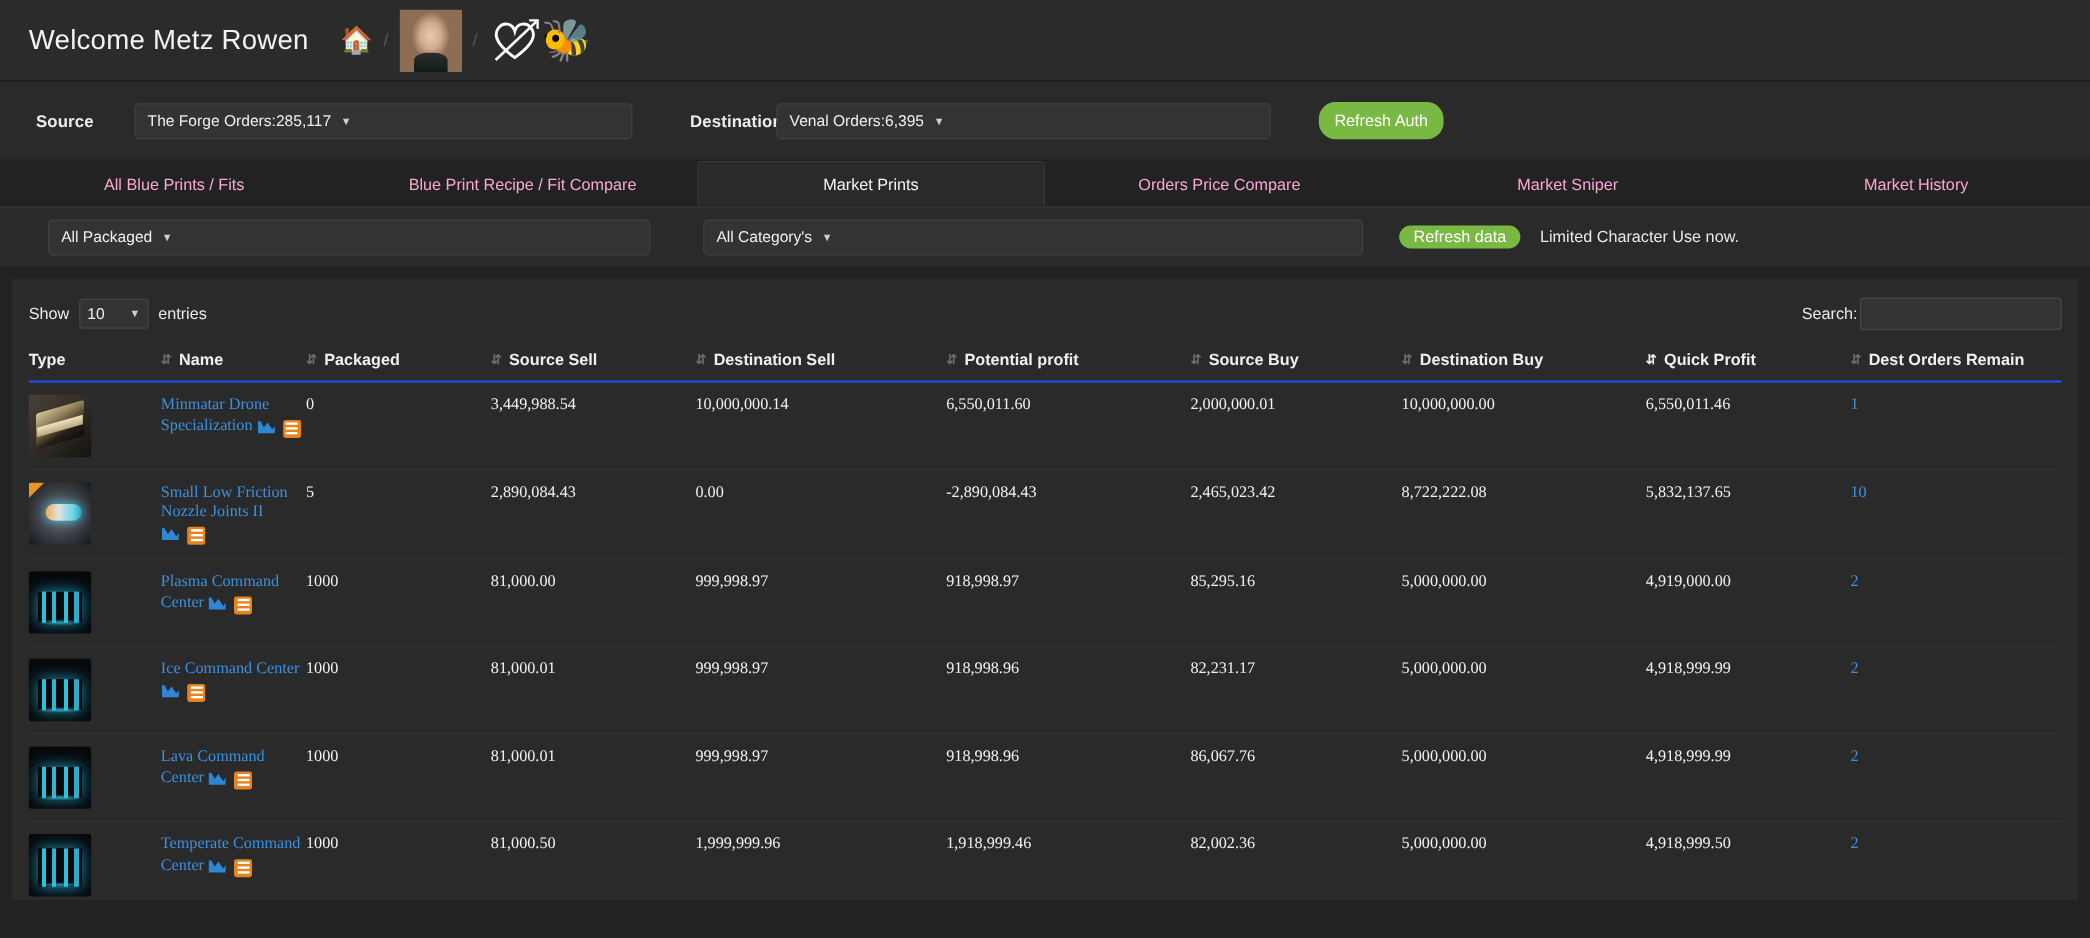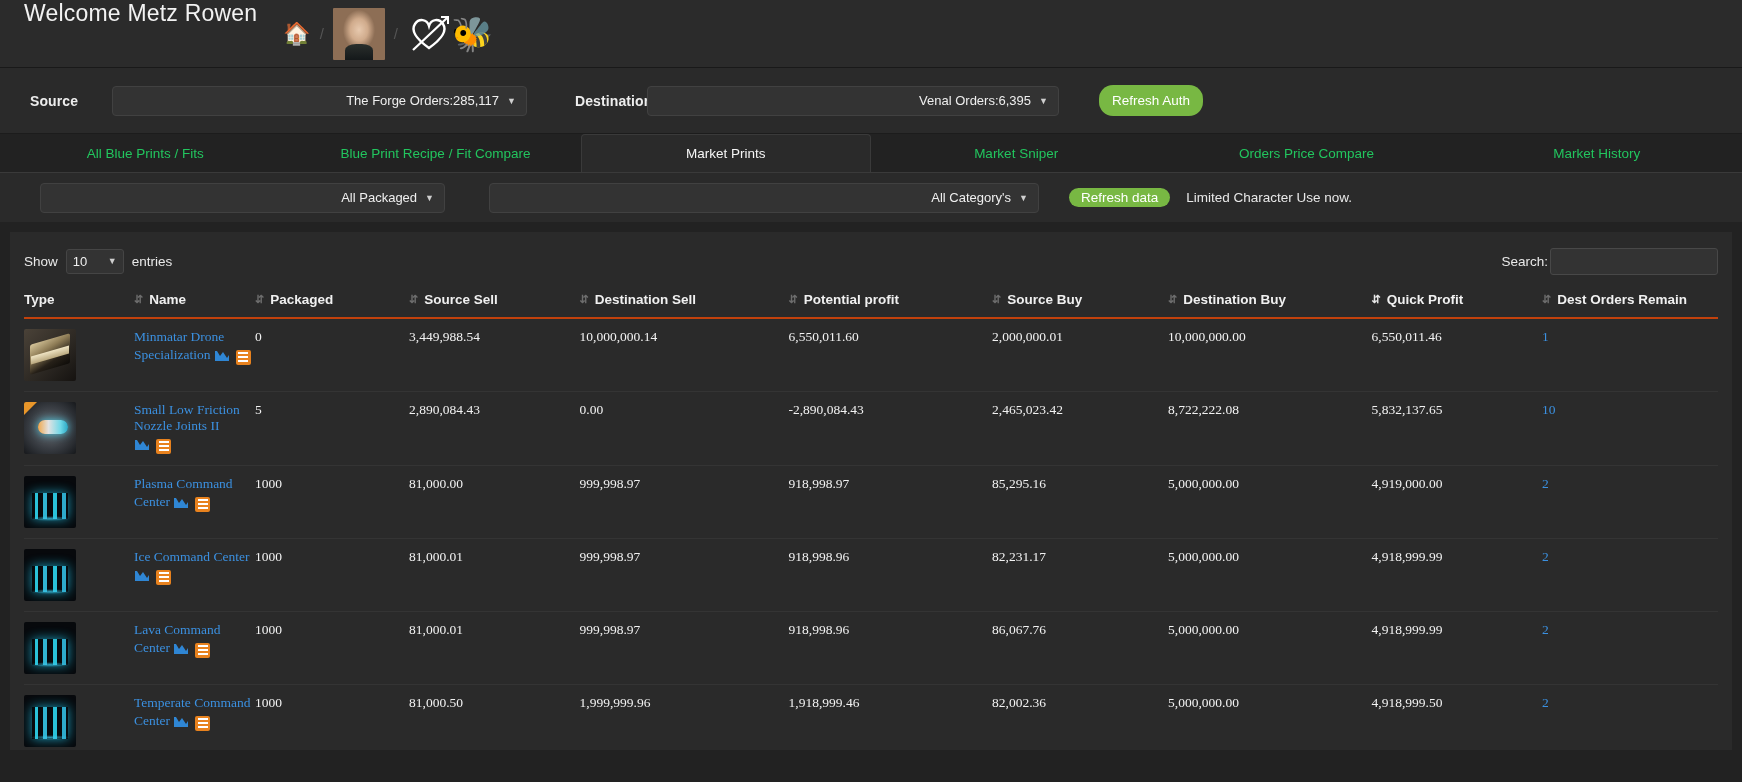--- a/index.html
+++ b/index.html
@@ -10,20 +10,21 @@
     font-family: "Liberation Sans", sans-serif;
     overflow: hidden;
   }
   .page { width: 1742px; height: 782px; position: relative; background: #222222; }
 
   
   .topbar {
     height: 68px;
     background: #2b2b2b;
     display: flex;
+    align-items: center;
     padding-left: 24px;
     border-bottom: 1px solid #191919;
   }
   .welcome-title {
     color: #f2f2f2;
     font-size: 23px;
     letter-spacing: .2px;
     white-space: nowrap;
   }
   .topnav { display: flex; align-items: center; margin-left: 26px; }
@@ -65,21 +66,21 @@
     letter-spacing: .1px;
     white-space: nowrap;
   }
   .select-box {
     background: #333333;
     border: 1px solid #414141;
     border-radius: 4px;
     height: 30px;
     display: flex;
     align-items: center;
-    justify-content: flex-end;
+    justify-content: flex-start;
     padding: 0 10px;
     color: #efefef;
     font-size: 13px;
     cursor: pointer;
   }
   .caret { color: #cfcfcf; font-size: 9px; margin-left: 8px; }
 
   .btn-green {
     background: #78b843;
     color: #ffffff;
@@ -98,21 +99,21 @@
     height: 38px;
     background: #222222;
     display: flex;
     align-items: stretch;
   }
   .tab {
     flex: 1 1 0;
     display: flex;
     align-items: center;
     justify-content: center;
-    color: #22c55e;
+    color: #f9a8d4;
     font-size: 13.5px;
     cursor: pointer;
     border: 1px solid transparent;
     border-bottom: none;
     white-space: nowrap;
   }
   .tab.active {
     color: #f5f5f5;
     background: #2a2a2a;
     border-color: #3a3a3a;
@@ -172,21 +173,21 @@
     outline: none;
   }
 
   table.dt { width: 100%; border-collapse: collapse; table-layout: fixed; margin-top: 4px; }
   table.dt thead th {
     text-align: left;
     color: #f0f0f0;
     font-size: 13.5px;
     font-weight: 700;
     padding: 10px 0 10px 0;
-    border-bottom: 2px solid #c2410c;
+    border-bottom: 2px solid #1d4ed8;
     position: relative;
     cursor: pointer;
     white-space: nowrap;
   }
   .sorticon {
     display: inline-block;
     margin-right: 7px;
     color: #6d6d6d;
     font-size: 11px;
     letter-spacing: -1px;
@@ -302,27 +303,27 @@
       <span>Venal Orders:6,395</span>
       <span class="caret">▼</span>
     </div>
     <button class="btn-green" style="margin-left:40px;">Refresh Auth</button>
   </div>
 
   <div class="tabs">
     <div class="tab">All Blue Prints / Fits</div>
     <div class="tab">Blue Print Recipe / Fit Compare</div>
     <div class="tab active">Market Prints</div>
+    <div class="tab">Orders Price Compare</div>
     <div class="tab">Market Sniper</div>
-    <div class="tab">Orders Price Compare</div>
     <div class="tab">Market History</div>
   </div>
 
   <div class="filter-panel">
-    <div class="select-box" style="width:405px;margin-left:20px;">
+    <div class="select-box" style="width:502px;margin-left:20px;">
       <span>All Packaged</span>
       <span class="caret">▼</span>
     </div>
     <div class="select-box" style="width:550px;margin-left:28px;">
       <span>All Category's</span>
       <span class="caret">▼</span>
     </div>
     <button class="btn-green" style="margin-left:14px;padding:2px 12px;">Refresh data</button>
     <div class="note-text">Limited Character Use now.</div>
   </div>

